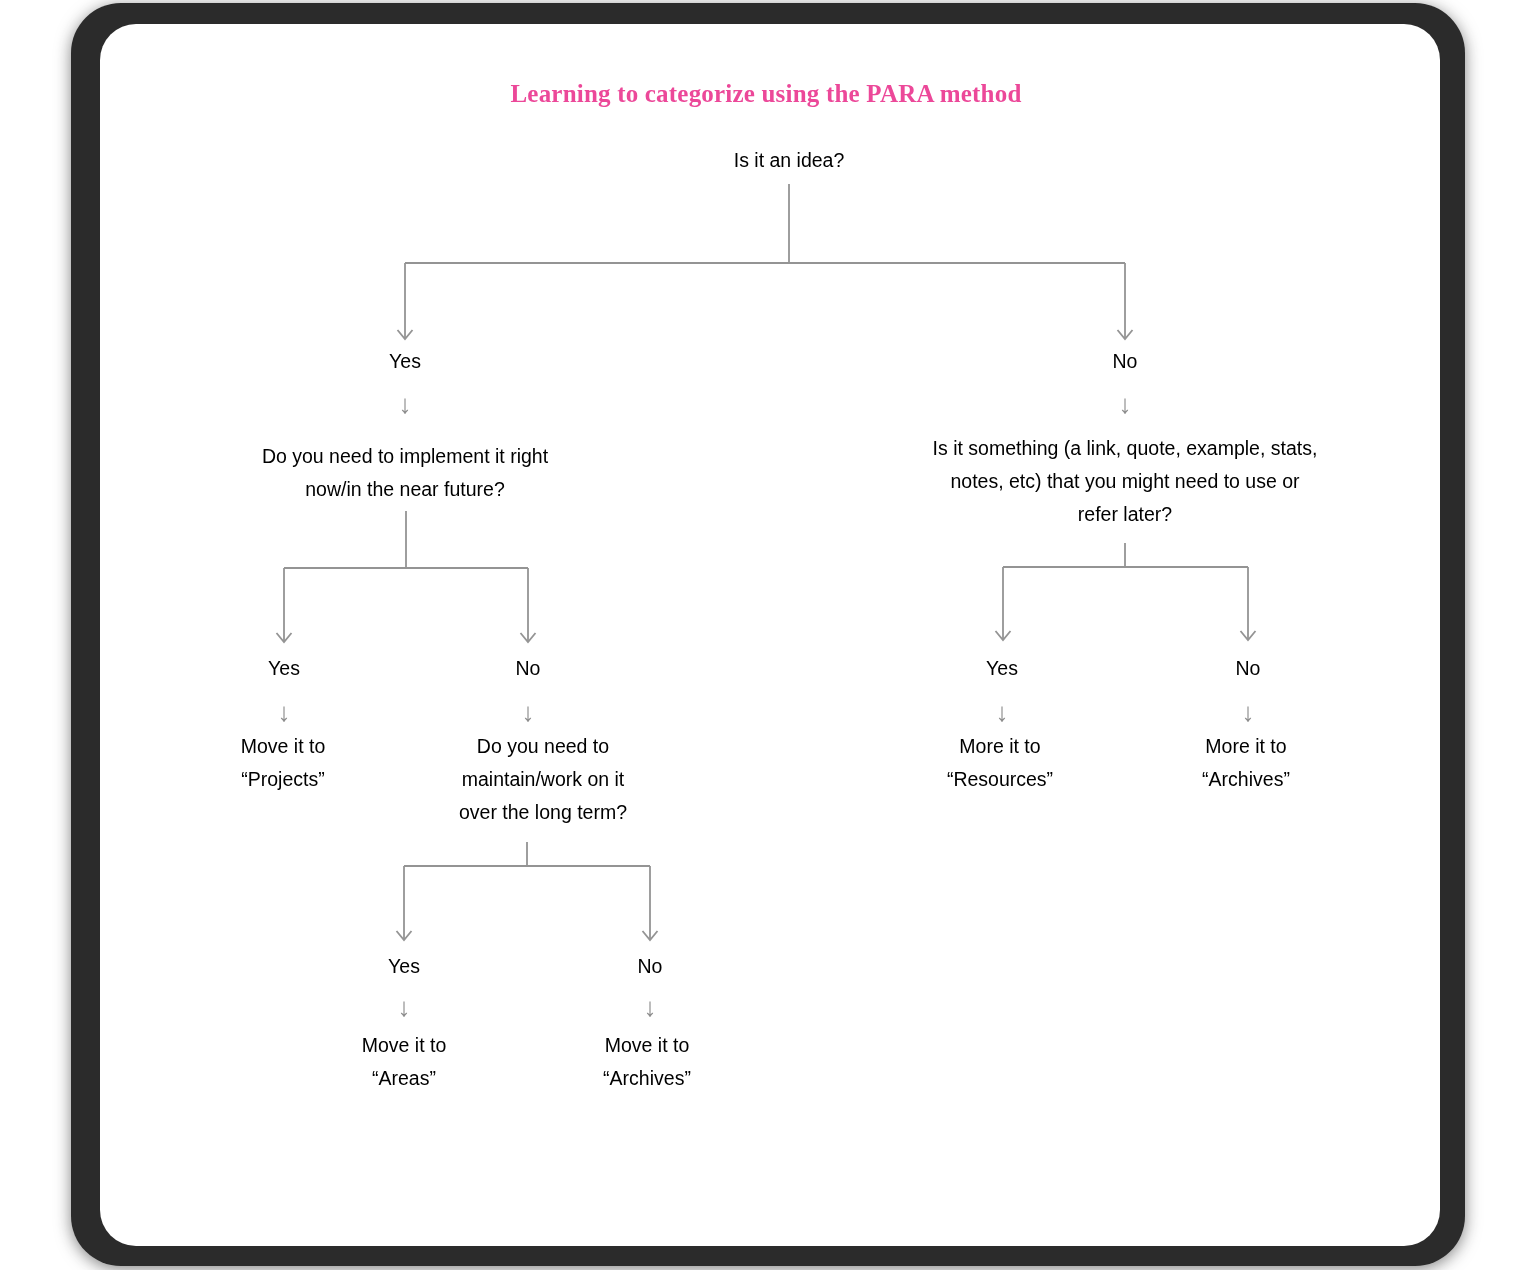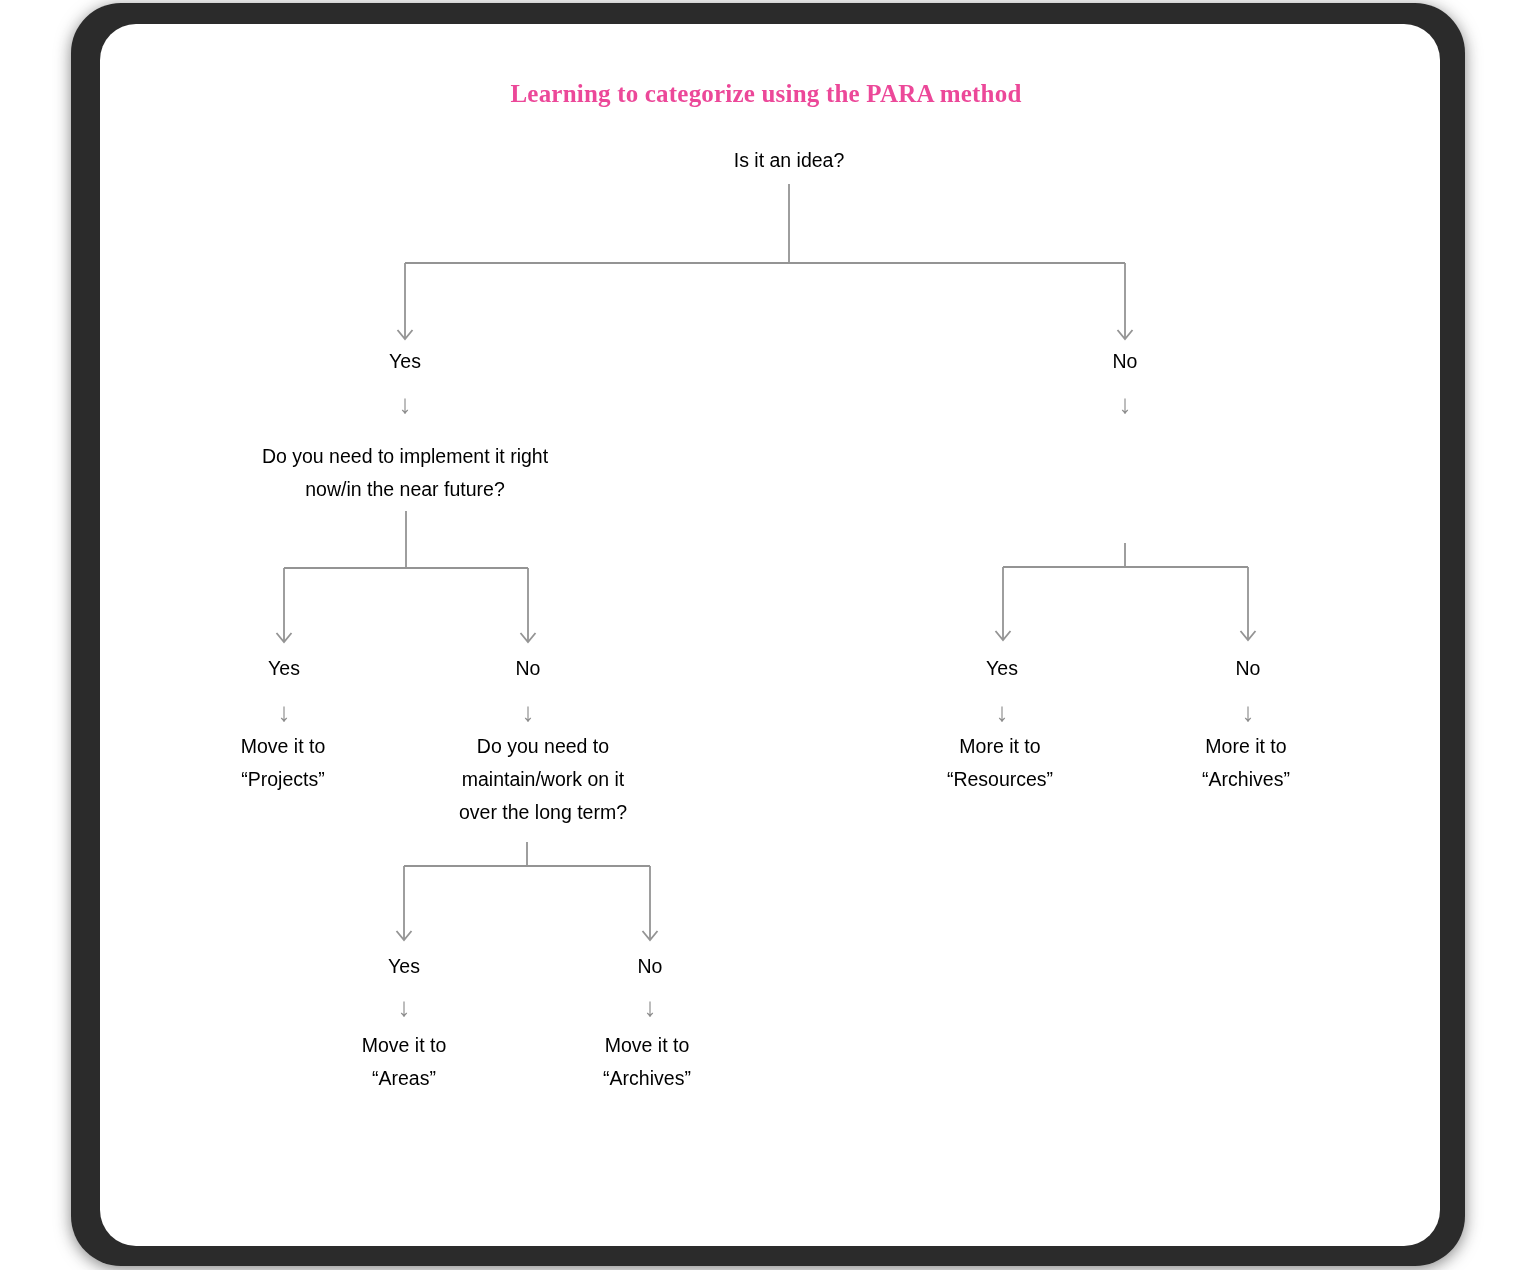--- a/index.html
+++ b/index.html
@@ -110,20 +110,23 @@
 
   <div class="label" style="left:789px; top:144px;">Is it an idea?</div>
 
   <div class="label" style="left:405px; top:345px;">Yes</div>
   <div class="label" style="left:1125px; top:345px;">No</div>
   <div class="darr" style="left:405px; top:386px;">↓</div>
   <div class="darr" style="left:1125px; top:386px;">↓</div>
 
   <div class="label" style="left:405px; top:440px;">Do you need to implement it right
 now/in the near future?</div>
+  <div class="label" style="left:1125px; top:432px;">Is it something (a link, quote, example, stats,
+notes, etc) that you might need to use or
+refer later?</div>
 
   <div class="label" style="left:284px; top:652px;">Yes</div>
   <div class="label" style="left:528px; top:652px;">No</div>
   <div class="darr" style="left:284px; top:694px;">↓</div>
   <div class="darr" style="left:528px; top:694px;">↓</div>
 
   <div class="label" style="left:283px; top:730px;">Move it to
 “Projects”</div>
   <div class="label" style="left:543px; top:730px;">Do you need to
 maintain/work on it

